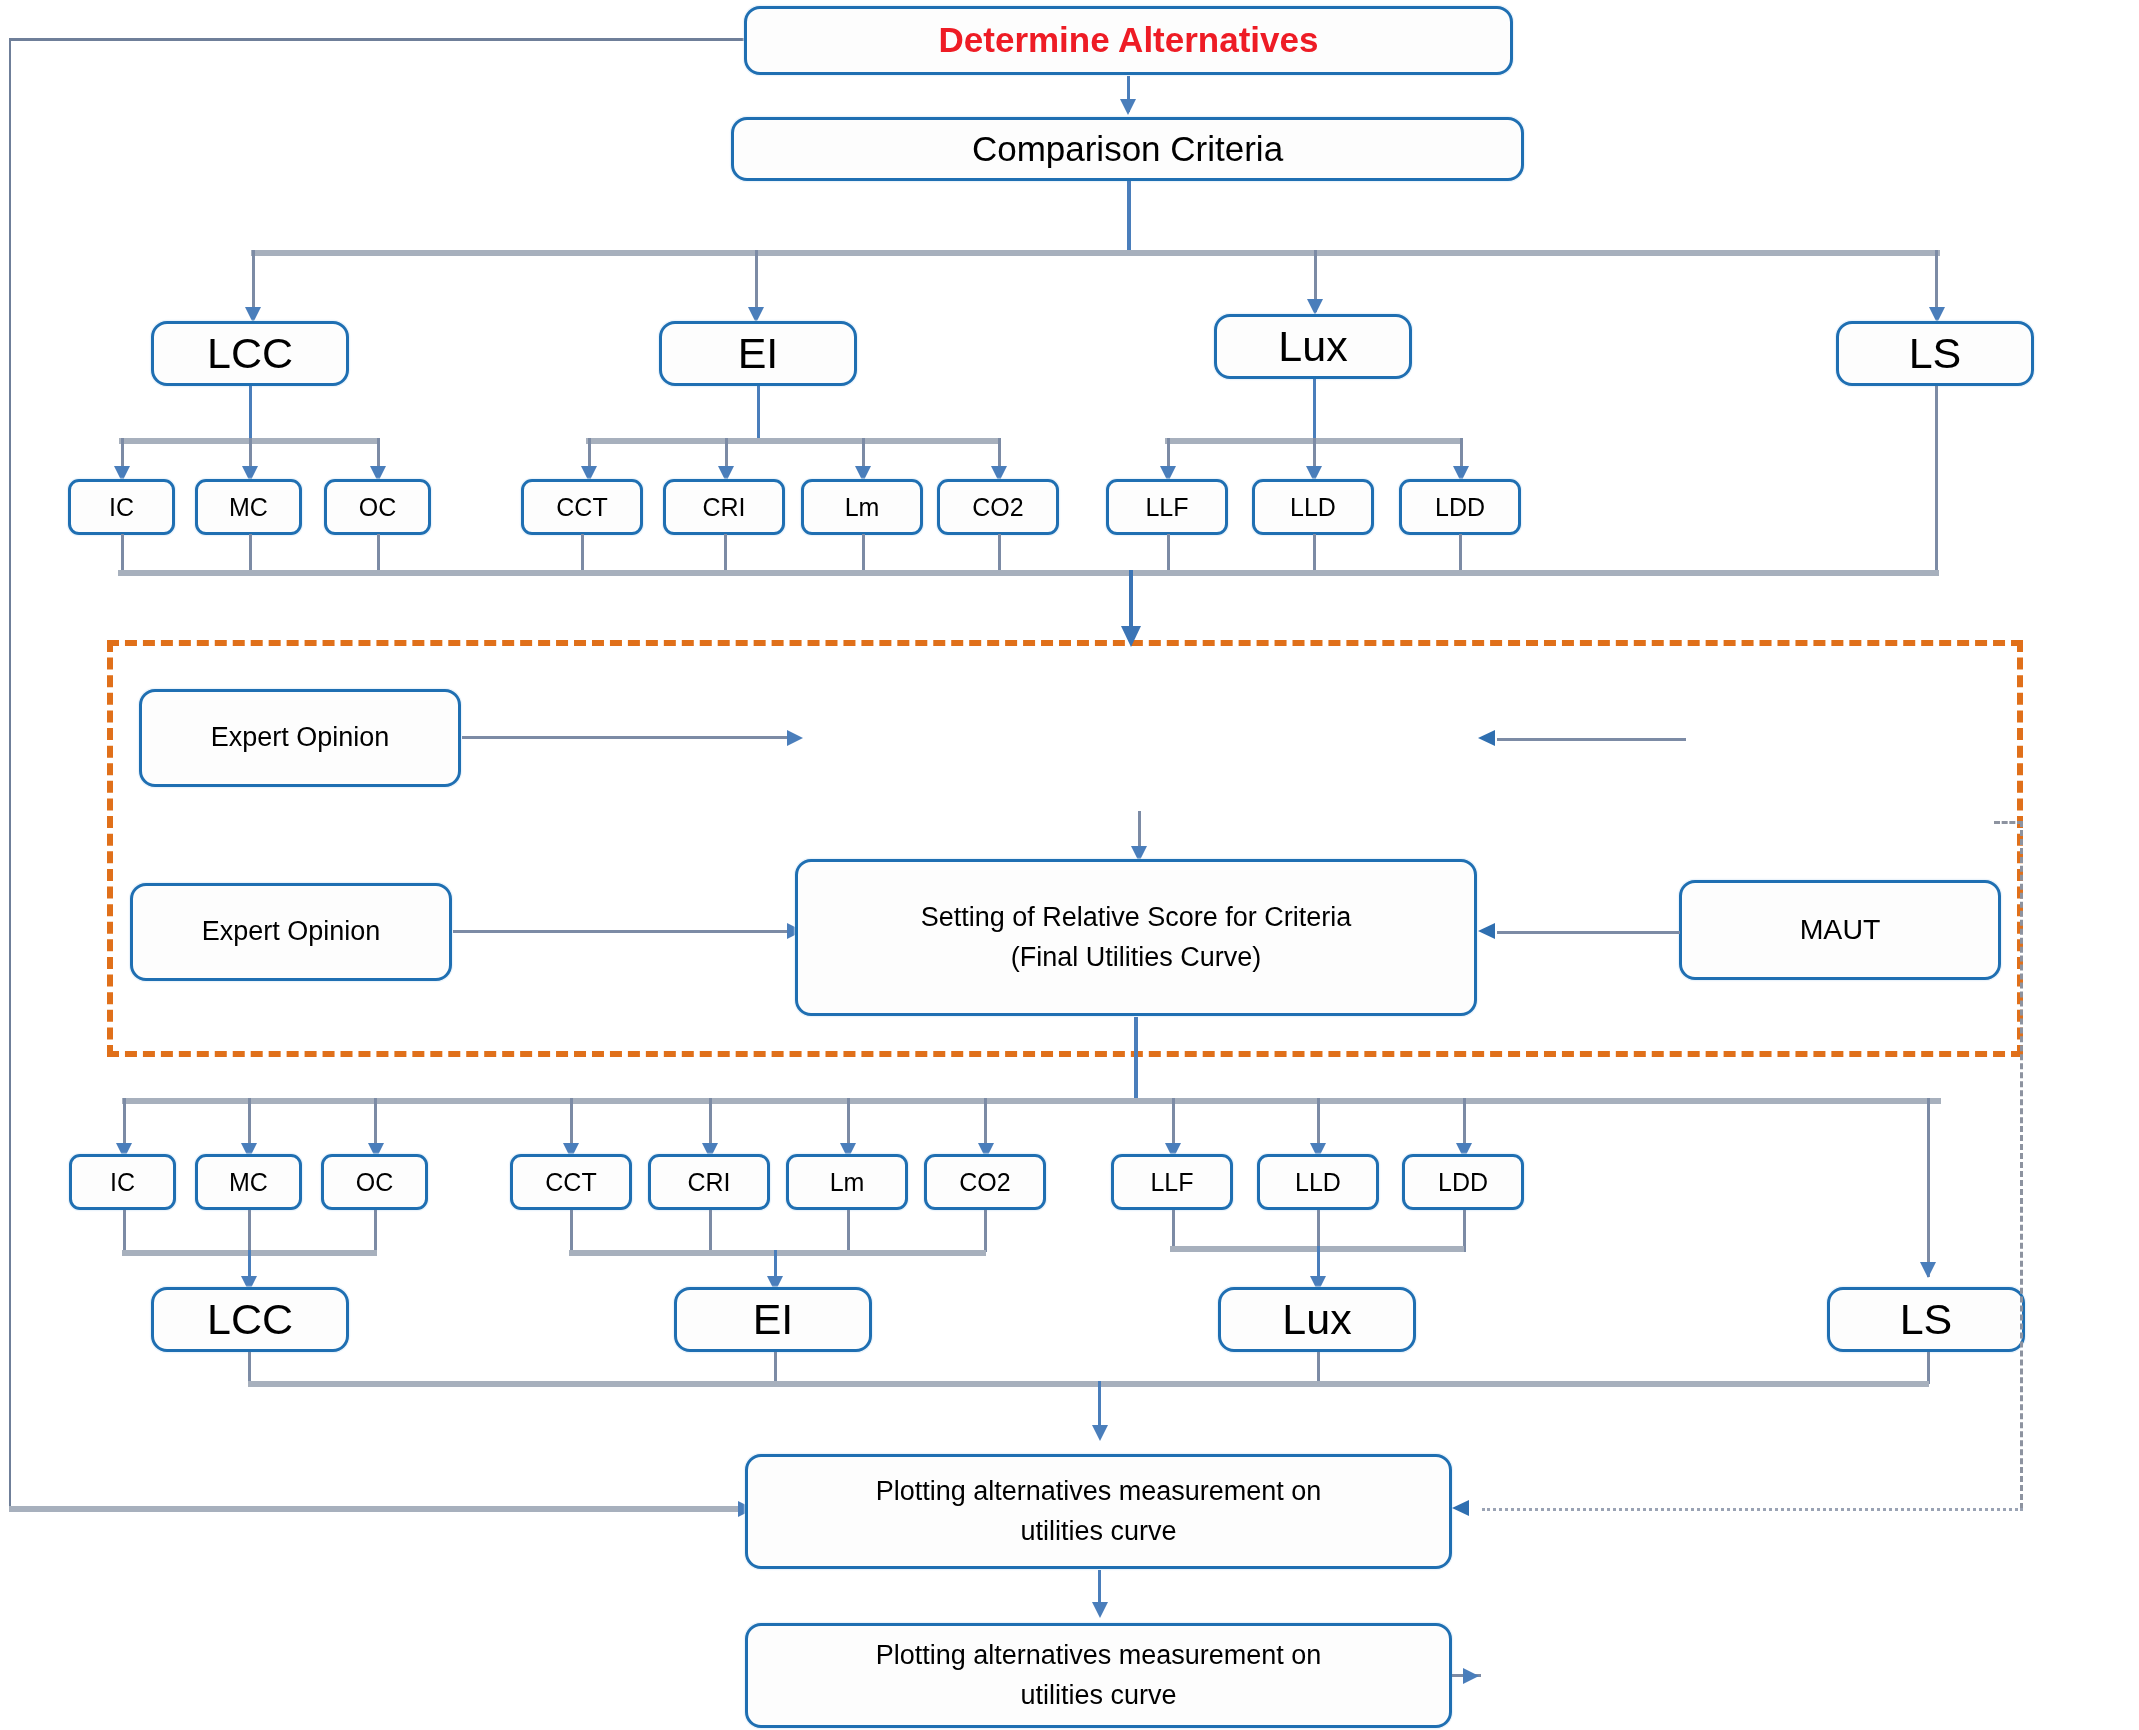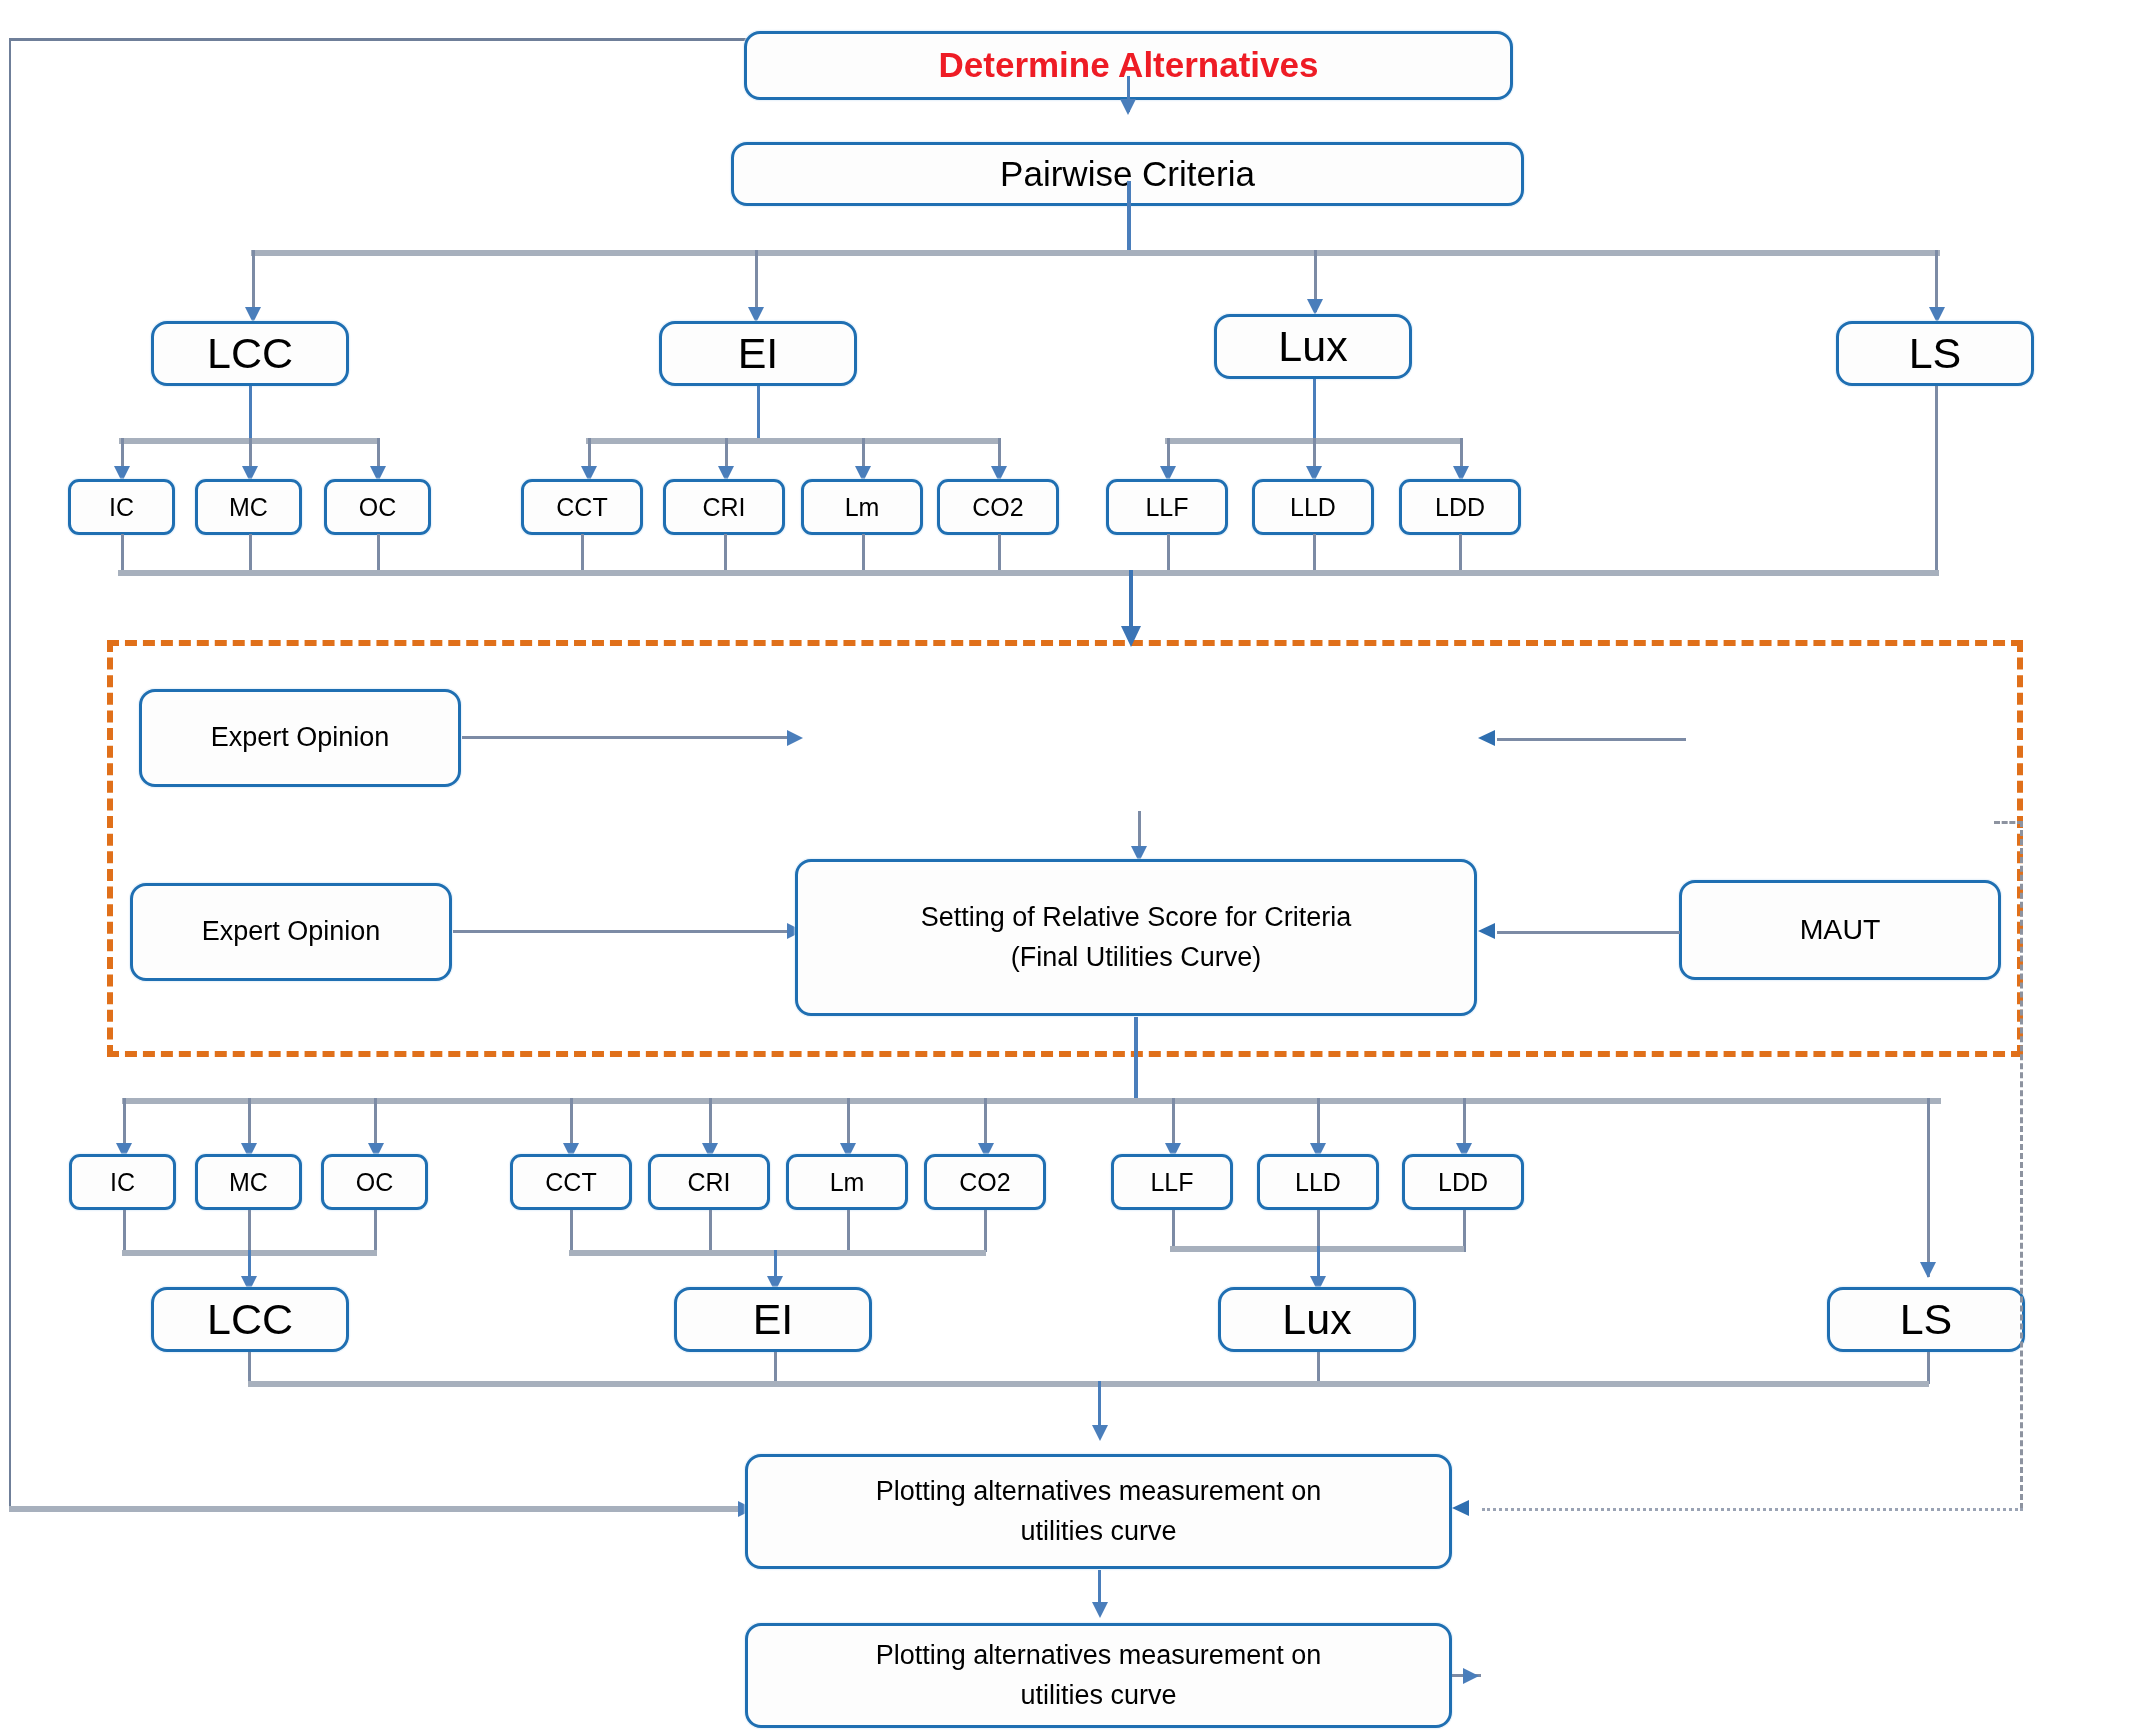--- a/index.html
+++ b/index.html
@@ -22,21 +22,21 @@
     display:flex;
     align-items:center;
     justify-content:center;
     text-align:center;
     color:#000000;
     line-height:1.45;
     box-shadow:0 0 0 1.2px rgba(220,235,248,0.55);
   }
   .node span{display:block;padding:0 6.2px;}
 
-  .n-head{font-size:35px;margin-top:25px;}
+  .n-head{font-size:35px;}
   .n-head.red{color:#ee1c25;font-weight:bold;}
   .n-big{font-size:43px;}
   .n-small{font-size:25px;border-width:3.1px;border-radius:11px;}
   .n-proc{font-size:27px;}
   .n-side{font-size:28.5px;}
 
   
   .ln{position:absolute;background:#7c8ba5;}
   .ln.v{width:2.5px;}
   .ln.h{height:2.5px;}
@@ -81,21 +81,21 @@
   <div class="ahr" style="left:738px; top:1501px;"></div>
 
   <div class="node n-head red" style="left:744px; top:6.2px; width:769px; height:69px;">
     <span>Determine Alternatives</span>
   </div>
 
   <div class="ln v blue" style="left:1127px; top:76px; height:36px;"></div>
   <div class="ah" style="left:1120px; top:99px;"></div>
 
   <div class="node n-head" style="left:731px; top:117px; width:793px; height:64px;">
-    <span>Pairwise Criteria</span>
+    <span>Comparison Criteria</span>
   </div>
 
   <div class="ln v blue" style="left:1127px; top:181px; width:3.7px; height:71px;"></div>
   <div class="ln bus" style="left:251px; top:250px; width:1689px;"></div>
 
   <div class="ln v" style="left:252px; top:250px; height:69px;"></div>
   <div class="ah" style="left:245px; top:307px;"></div>
   <div class="ln v" style="left:755px; top:250px; height:69px;"></div>
   <div class="ah" style="left:748px; top:307px;"></div>
   <div class="ln v" style="left:1314px; top:250px; height:62px;"></div>

